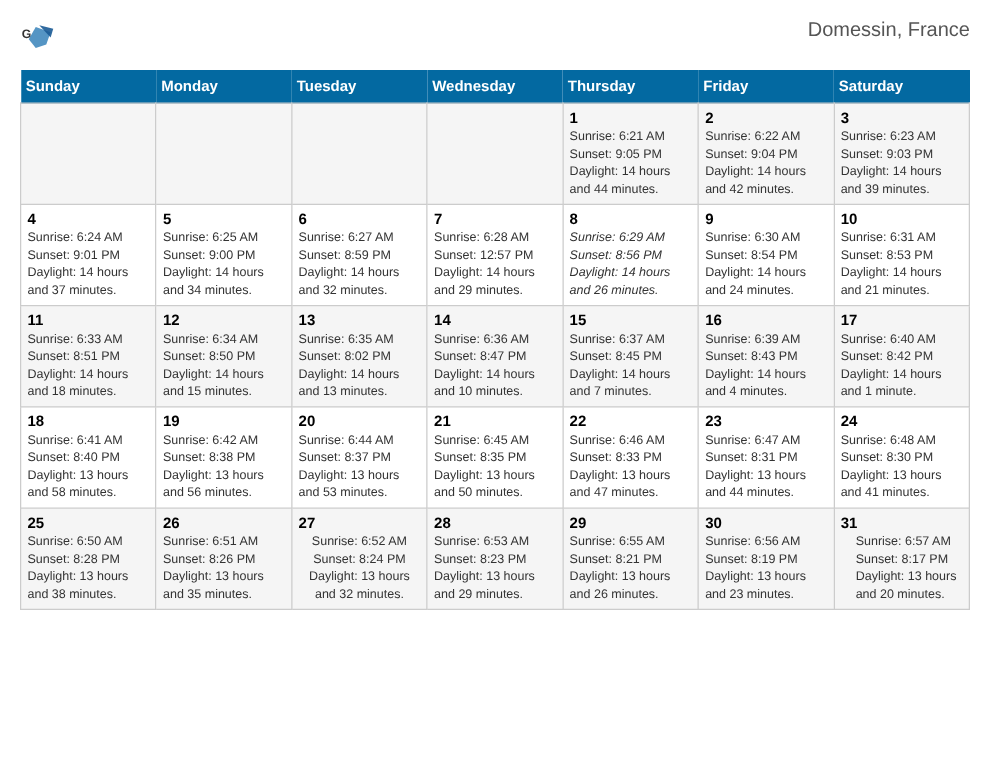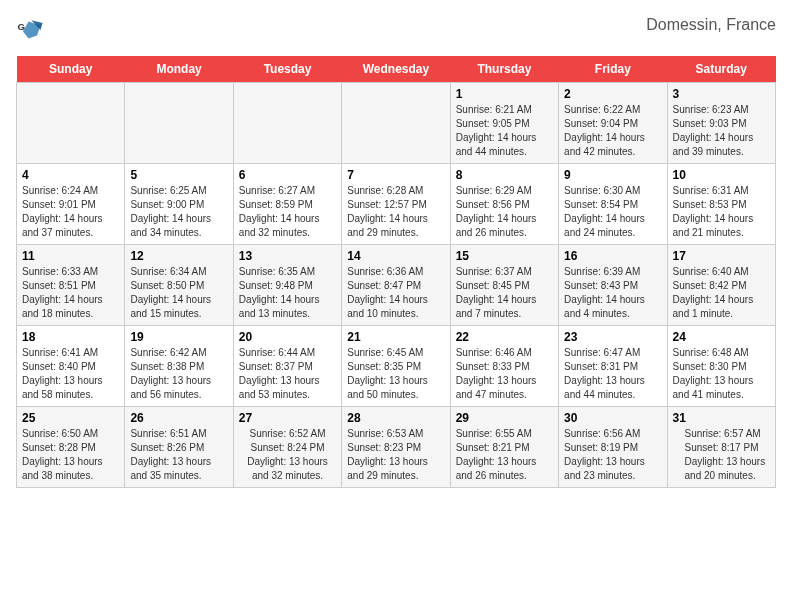--- a/index.html
+++ b/index.html
@@ -46,24 +46,24 @@
     .subtitle {
       font-size: 16px;
       color: #555;
     }
     table {
       width: 100%;
       border-collapse: collapse;
       font-size: 11px;
     }
     thead tr th {
-      background-color: #ef4444;
+      background-color: #0369a1;
       color: #fff;
       padding: 6px 4px;
-      text-align: center;
+      text-align: left;
       font-size: 12px;
       font-weight: bold;
     }
     tbody tr td {
       border: 1px solid #ccc;
       padding: 4px 5px;
       vertical-align: top;
       width: calc(100% / 7);
       min-height: 80px;
     }
@@ -167,21 +167,21 @@
         </td>
         <td>
           <div class="day-number">7</div>
           <div class="day-detail" style="white-space: pre-line;">Sunrise: 6:28 AM
 Sunset: 12:57 PM
 Daylight: 14 hours
 and 29 minutes.</div>
         </td>
         <td>
           <div class="day-number">8</div>
-          <div class="day-detail" style="white-space: pre-line;">Sunrise: 6:29 AM
+          <div class="day-detail" style="white-space: pre-line; font-style: italic;">Sunrise: 6:29 AM
 Sunset: 8:56 PM
 Daylight: 14 hours
 and 26 minutes.</div>
         </td>
         <td>
           <div class="day-number">9</div>
           <div class="day-detail" style="white-space: pre-line;">Sunrise: 6:30 AM
 Sunset: 8:54 PM
 Daylight: 14 hours
 and 24 minutes.</div>
@@ -205,21 +205,21 @@
         <td>
           <div class="day-number">12</div>
           <div class="day-detail" style="white-space: pre-line;">Sunrise: 6:34 AM
 Sunset: 8:50 PM
 Daylight: 14 hours
 and 15 minutes.</div>
         </td>
         <td>
           <div class="day-number">13</div>
           <div class="day-detail" style="white-space: pre-line;">Sunrise: 6:35 AM
-Sunset: 9:48 PM
+Sunset: 8:02 PM
 Daylight: 14 hours
 and 13 minutes.</div>
         </td>
         <td>
           <div class="day-number">14</div>
           <div class="day-detail" style="white-space: pre-line;">Sunrise: 6:36 AM
 Sunset: 8:47 PM
 Daylight: 14 hours
 and 10 minutes.</div>
         </td>

